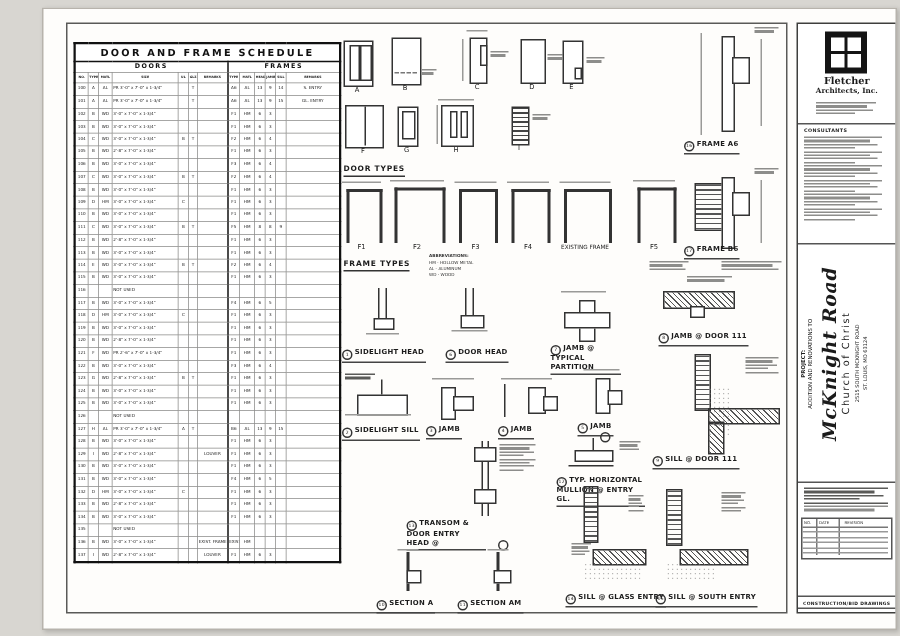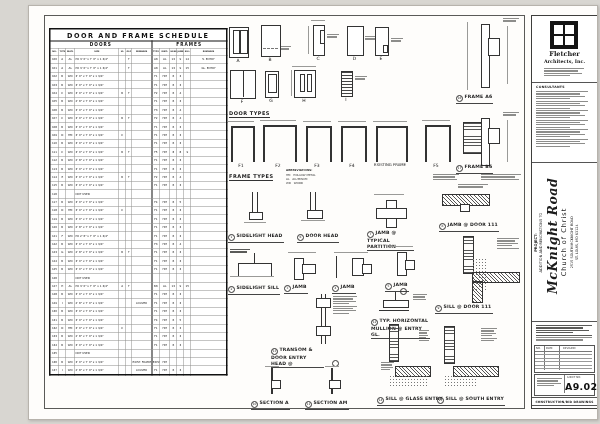--- a/index.html
+++ b/index.html
@@ -1033,29 +1033,18 @@
       <i class="a vl" style="left:9px;top:0;height:24px;background:#777"></i>
       <i class="a vl" style="left:24px;top:0;height:24px;background:#777"></i>
       <i class="a hl" style="left:0;top:4.5px;width:57px;background:#777"></i>
       <i class="a hl" style="left:0;top:8px;width:57px;background:#999"></i>
       <i class="a hl" style="left:0;top:11.5px;width:57px;background:#999"></i>
       <i class="a hl" style="left:0;top:15px;width:57px;background:#999"></i>
       <i class="a hl" style="left:0;top:18.5px;width:57px;background:#999"></i>
       <i class="a hl" style="left:0;top:22px;width:57px;background:#999"></i>
     </div>
 
-    <div class="a" style="left:2px;top:358px;width:59px;height:20px;border:1px solid #555">
-      <div class="a micro" style="left:2px;top:3px;width:25px">
-          <i></i>
-          <i></i>
-          <i></i>
-          <i></i>
-        </div>
-      <i class="a vl" style="left:29px;top:0;height:18px;background:#777"></i>
-      <span class="a rvh" style="left:32px;top:1px">SHEET NO.</span>
-      <span class="a shno" style="left:30px;top:6px;width:28px">A9.02</span>
-    </div>
 
     <i class="a hl" style="left:0;top:381px;width:100%;background:#555"></i>
     <span class="a foot" style="left:0;top:383.5px">CONSTRUCTION/BID DRAWINGS</span>
     <i class="a hl" style="left:0;top:389px;width:100%;background:#555"></i>
   </div>
 </div>
 
 </body></html>

